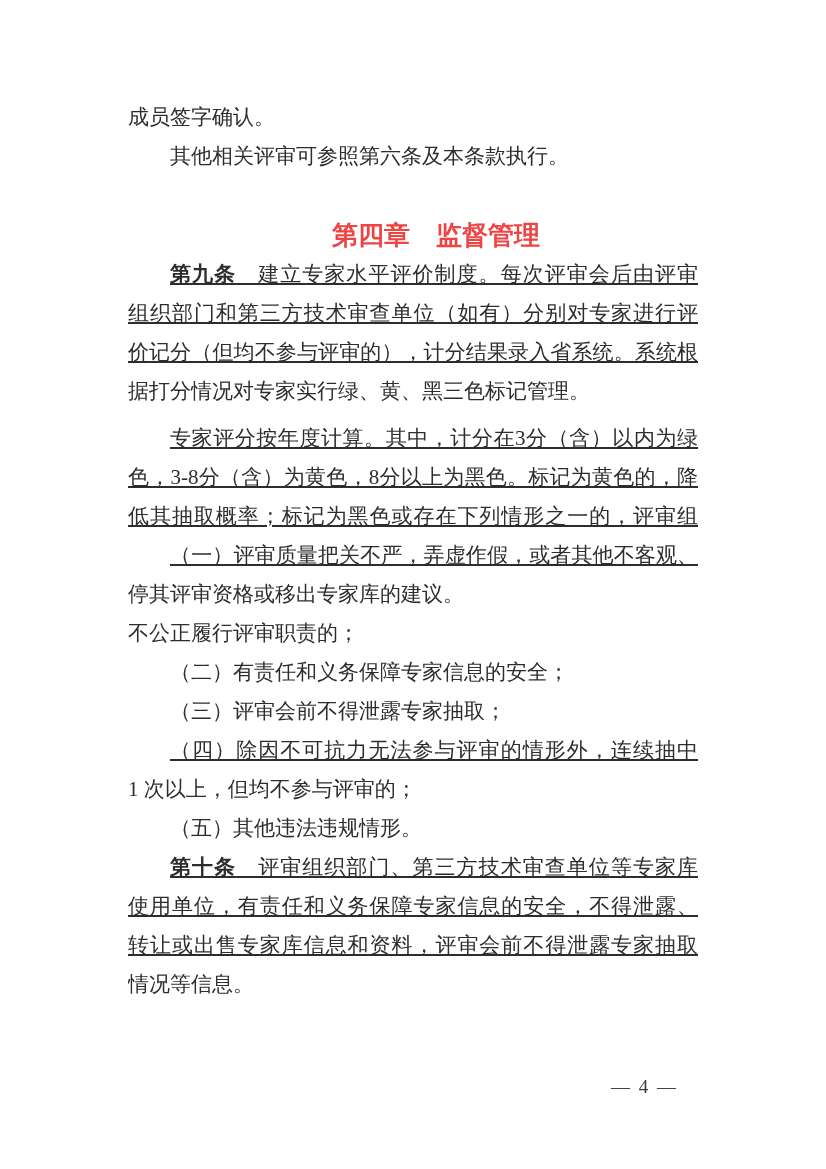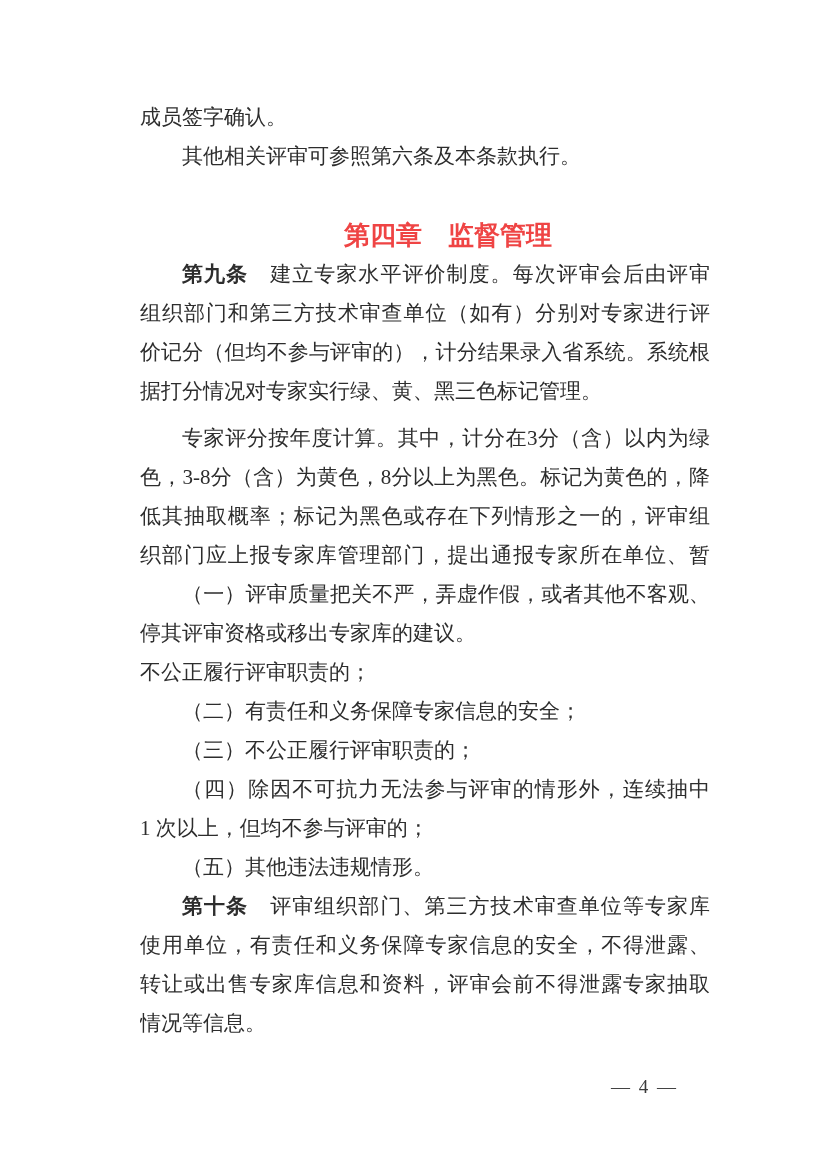--- a/index.html
+++ b/index.html
@@ -16,30 +16,30 @@
     font-family: "Liberation Serif", "DejaVu Serif", serif;
     color: #2d2d2d;
   }
   .text-block {
     position: absolute;
     left: 128px;
     top: 98px;
     width: 570px;
     font-size: 21px;
     line-height: 39px;
-    margin-left: 12px;
   }
   .line {
     height: 39px;
     overflow: hidden;
     text-align: justify;
     text-align-last: left;
   }
   .line.fill {
     text-align-last: justify;
+    text-decoration: underline;
   }
   .line.indent {
     text-indent: 42px;
   }
   .line .bold {
     font-weight: bold;
   }
   .gap-sm {
     margin-top: 8px;
   }
@@ -79,27 +79,26 @@
     <div class="chapter-heading">第四章　监督管理</div>
 
     <div class="line indent fill"><span class="bold">第九条</span><span>　建立专家水平评价制度。每次评审会后由评审</span></div>
     <div class="line fill">组织部门和第三方技术审查单位（如有）分别对专家进行评</div>
     <div class="line fill">价记分（但均不参与评审的），计分结果录入省系统。系统根</div>
     <div class="line">据打分情况对专家实行绿、黄、黑三色标记管理。</div>
 
     <div class="line indent fill gap-sm">专家评分按年度计算。其中，计分在3分（含）以内为绿</div>
     <div class="line fill">色，3-8分（含）为黄色，8分以上为黑色。标记为黄色的，降</div>
     <div class="line fill">低其抽取概率；标记为黑色或存在下列情形之一的，评审组</div>
-    <div class="line fill">织部门应上报专家库管理部门，提出通报专家所在单位、暂</div>
     <div class="line indent fill">（一）评审质量把关不严，弄虚作假，或者其他不客观、</div>
 
     <div class="line">停其评审资格或移出专家库的建议。</div>
     <div class="line">不公正履行评审职责的；</div>
     <div class="line indent">（二）有责任和义务保障专家信息的安全；</div>
-    <div class="line indent">（三）不公正履行评审职责的；</div>
+    <div class="line indent">（三）评审会前不得泄露专家抽取；</div>
     <div class="line indent fill">（四）除因不可抗力无法参与评审的情形外，连续抽中</div>
     <div class="line">1 次以上，但均不参与评审的；</div>
     <div class="line indent">（五）其他违法违规情形。</div>
 
     <div class="line indent fill"><span class="bold">第十条</span><span>　评审组织部门、第三方技术审查单位等专家库</span></div>
     <div class="line fill">使用单位，有责任和义务保障专家信息的安全，不得泄露、</div>
     <div class="line fill">转让或出售专家库信息和资料，评审会前不得泄露专家抽取</div>
     <div class="line">情况等信息。</div>
 
   </div>

